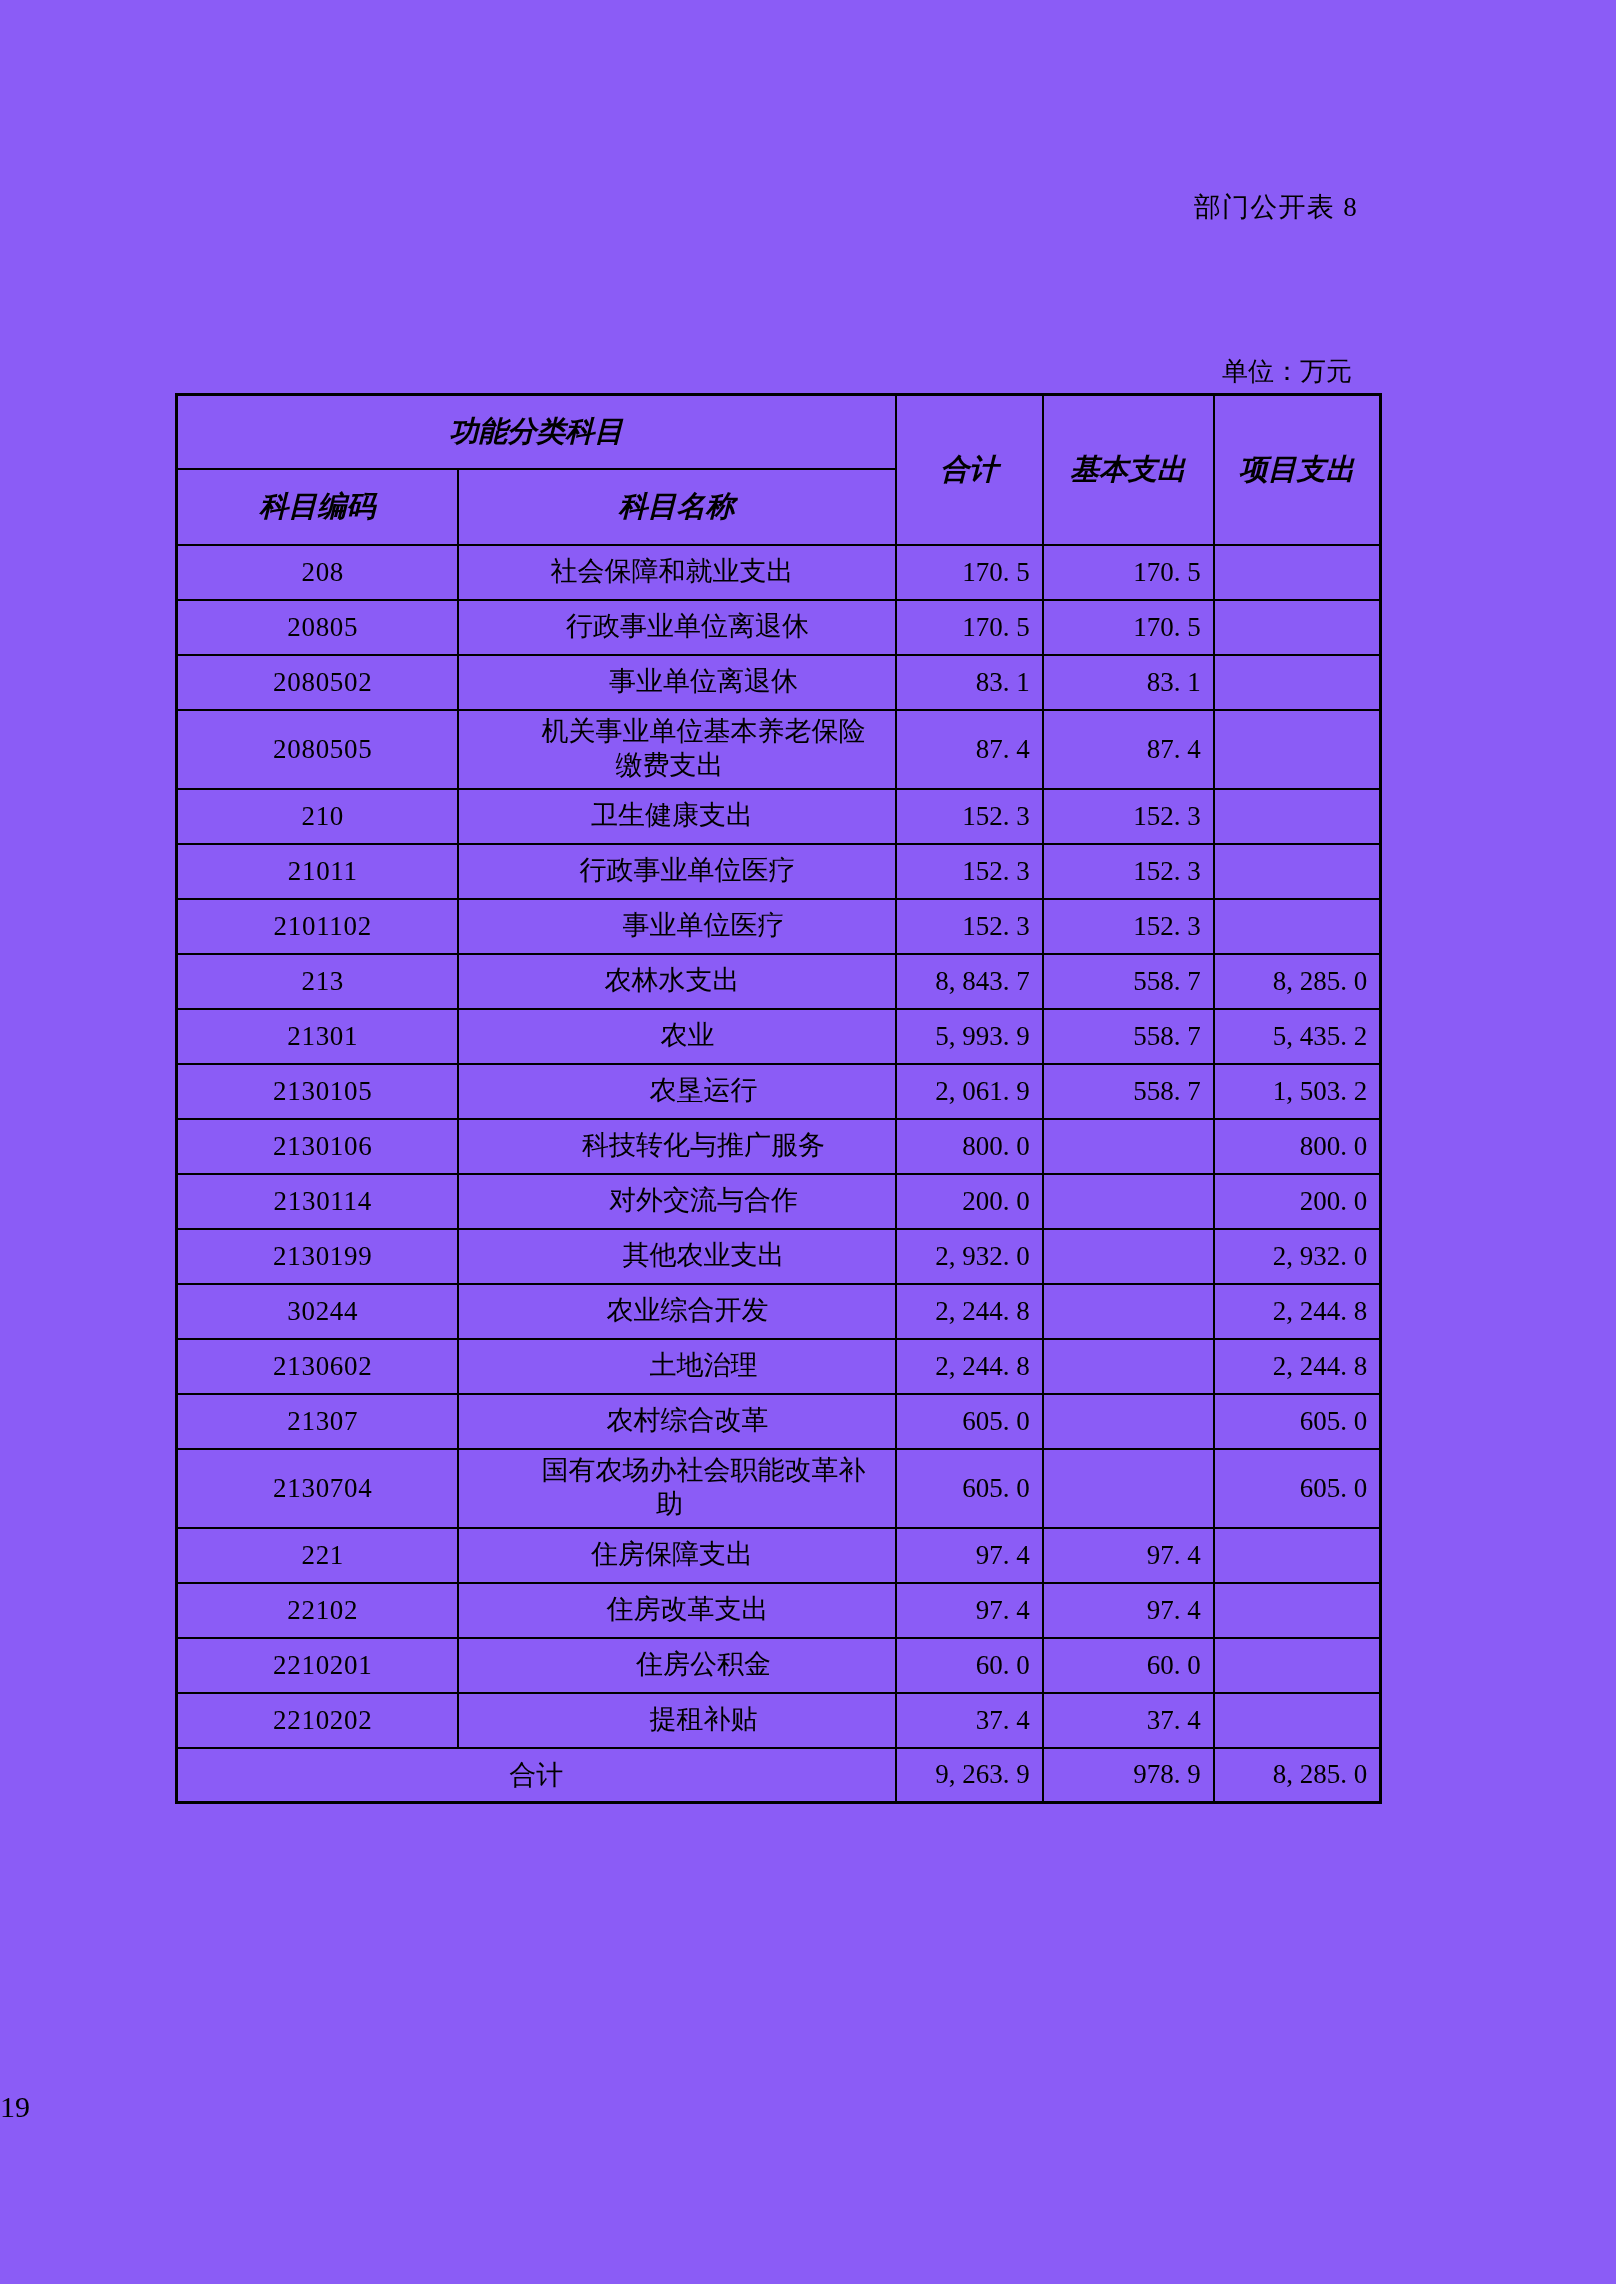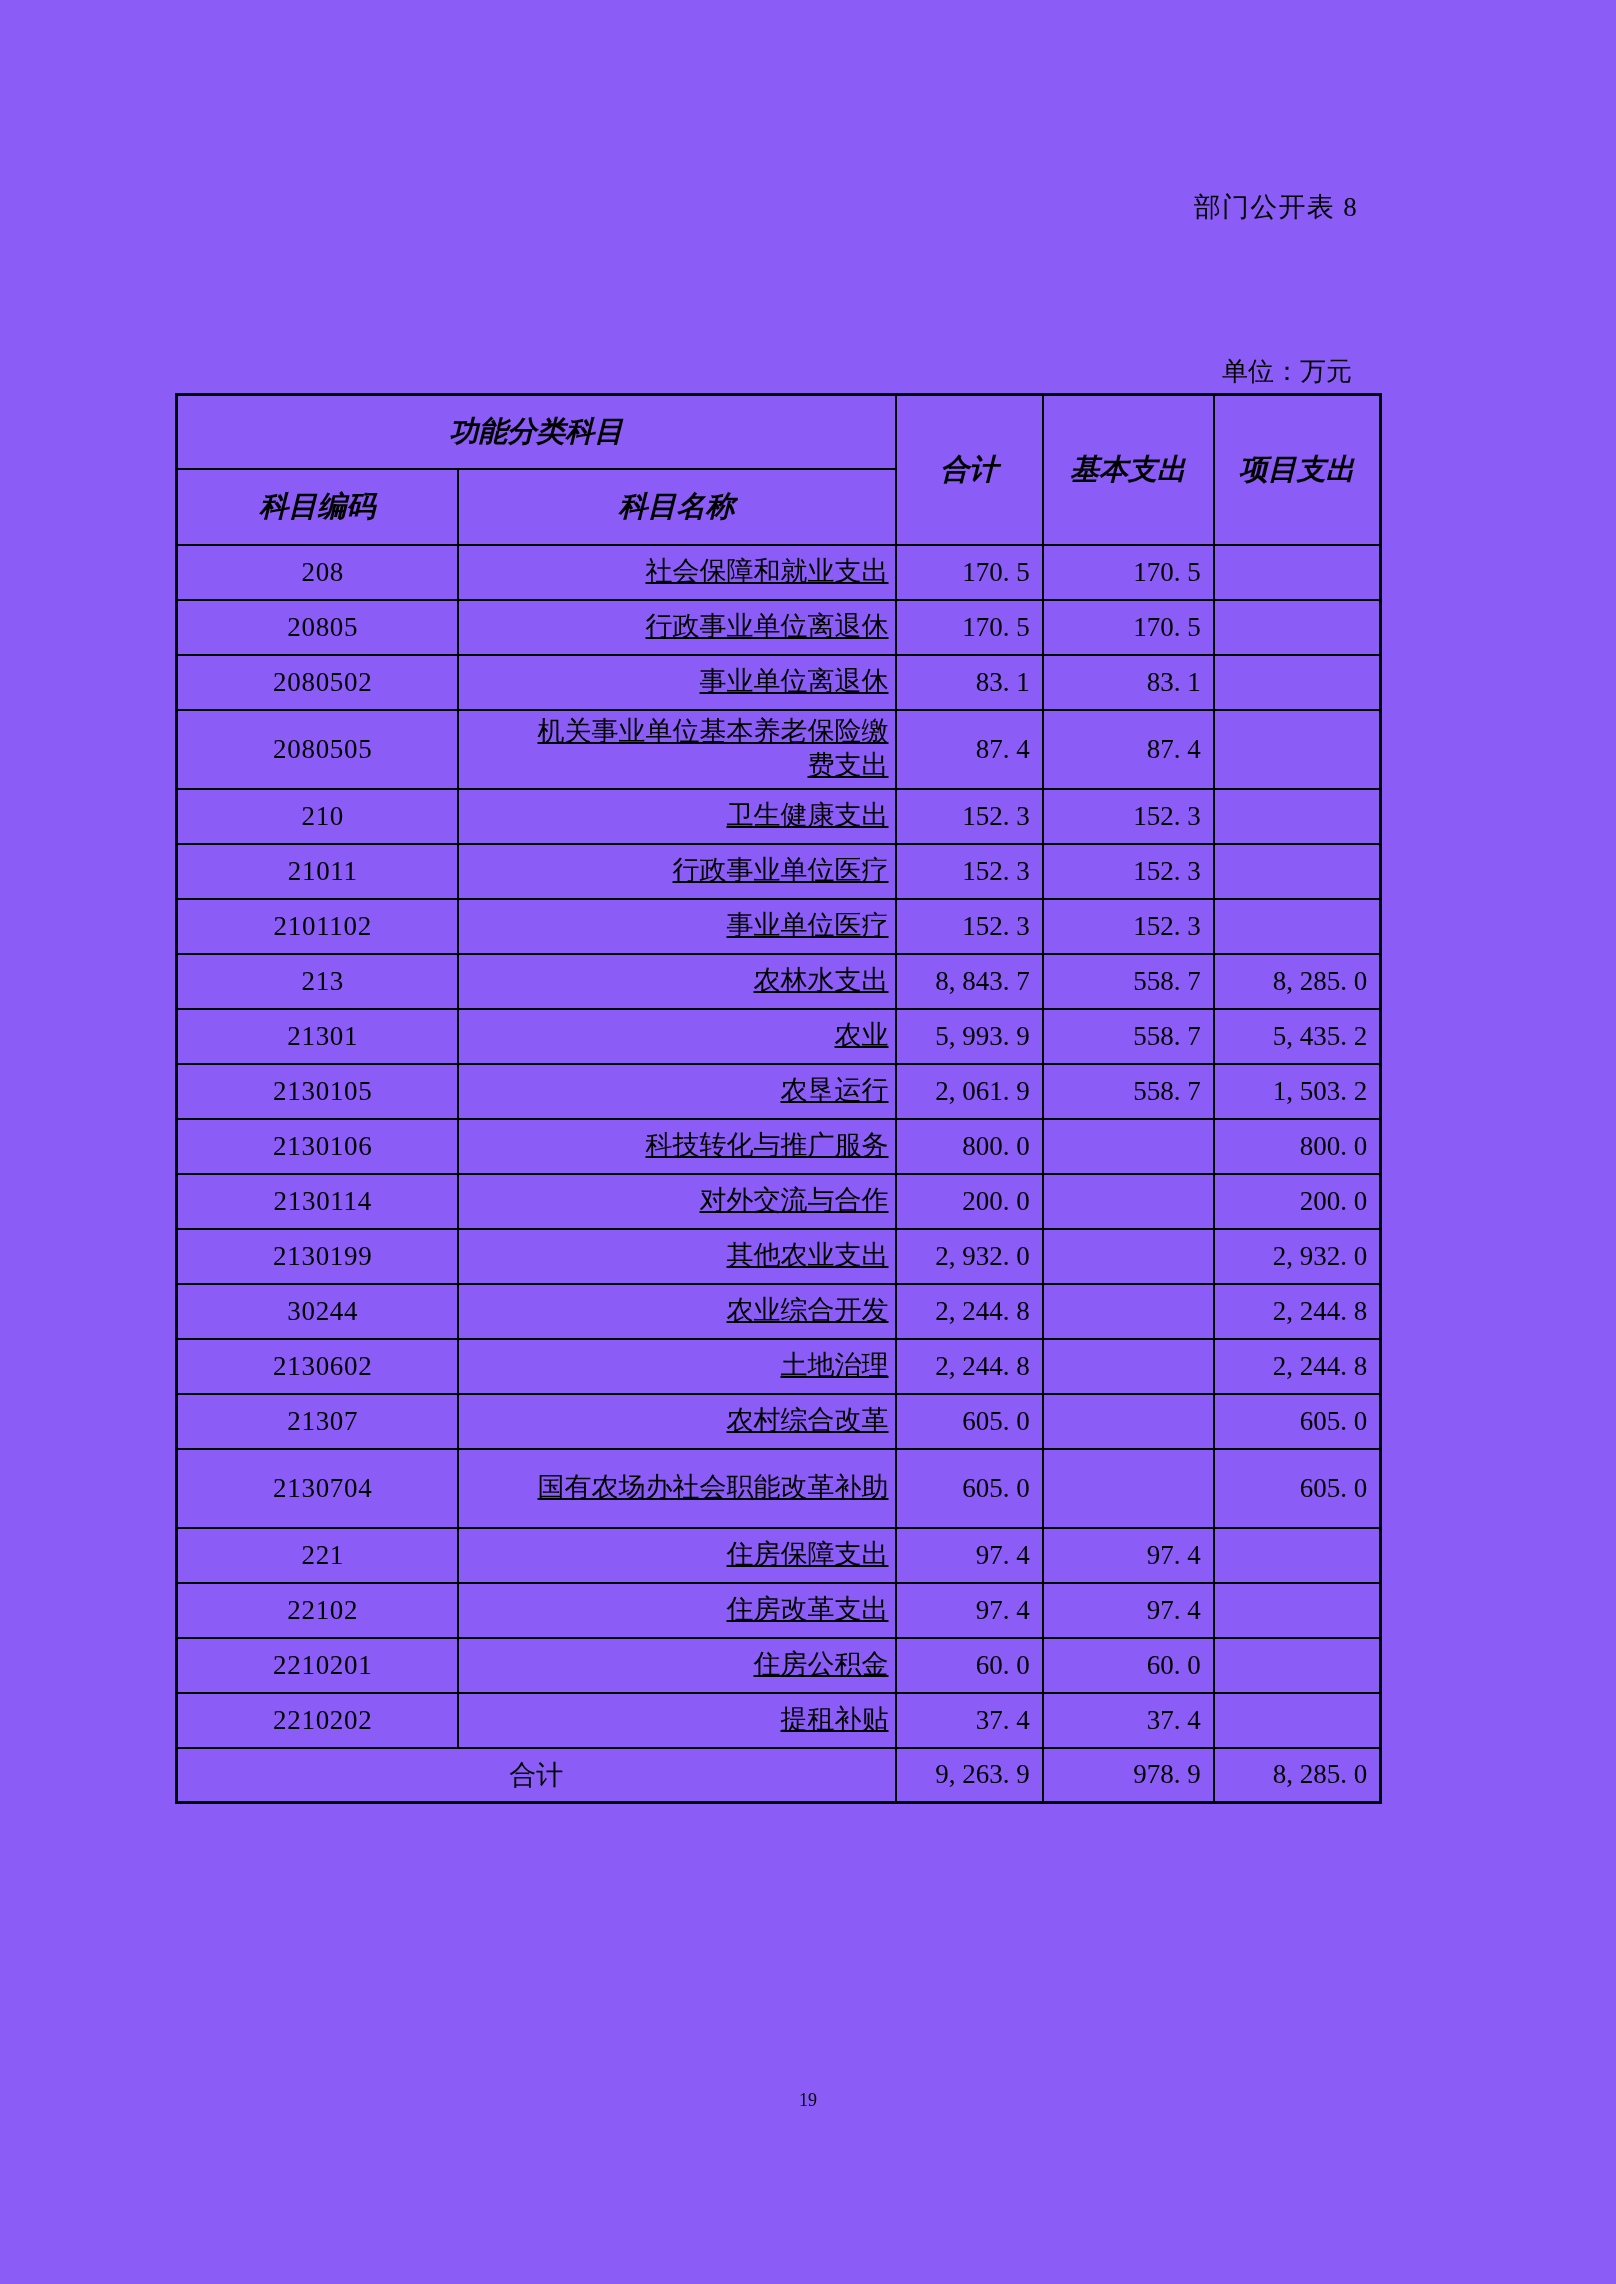--- a/index.html
+++ b/index.html
@@ -68,44 +68,42 @@
   tr.r     { height: 55px; }
   tr.tall  { height: 79px; }
   tr.foot  { height: 55px; }
   td.code-cell {
     text-align: center;
     padding-left: 11px;
     letter-spacing: 0.7px;
     border-radius: 19px;
   }
   td.name-cell {
-    text-align: right;
+    text-align: center;
     padding-left: 9px;
-    padding-right: 6px;
+    padding-right: 23px;
     line-height: 1.25;
-    text-decoration: underline;
   }
   td.name-cell.lvl1 { text-indent: 5.2px;   }
   td.name-cell.lvl2 { text-indent: 36px;  }
   td.name-cell.lvl3 { text-indent: 68px; }
   td.num-cell {
     text-align: right;
     padding-right: 11.7px;
     white-space: nowrap;
   }
   td.footer-label-cell {
     text-align: center;
   }
   .page-number {
     position: absolute;
     top: 2090px;
     left: 0;
     width: 100%;
-    text-align: center;
-    font-size: 18px;
+    font-size: 30px;
   }
 </style>
 </head>
 <body>
 
 <div class="page">
 
   <div class="doc-label">部门公开表 8</div>
   <div class="unit-note">单位：万元</div>
 

